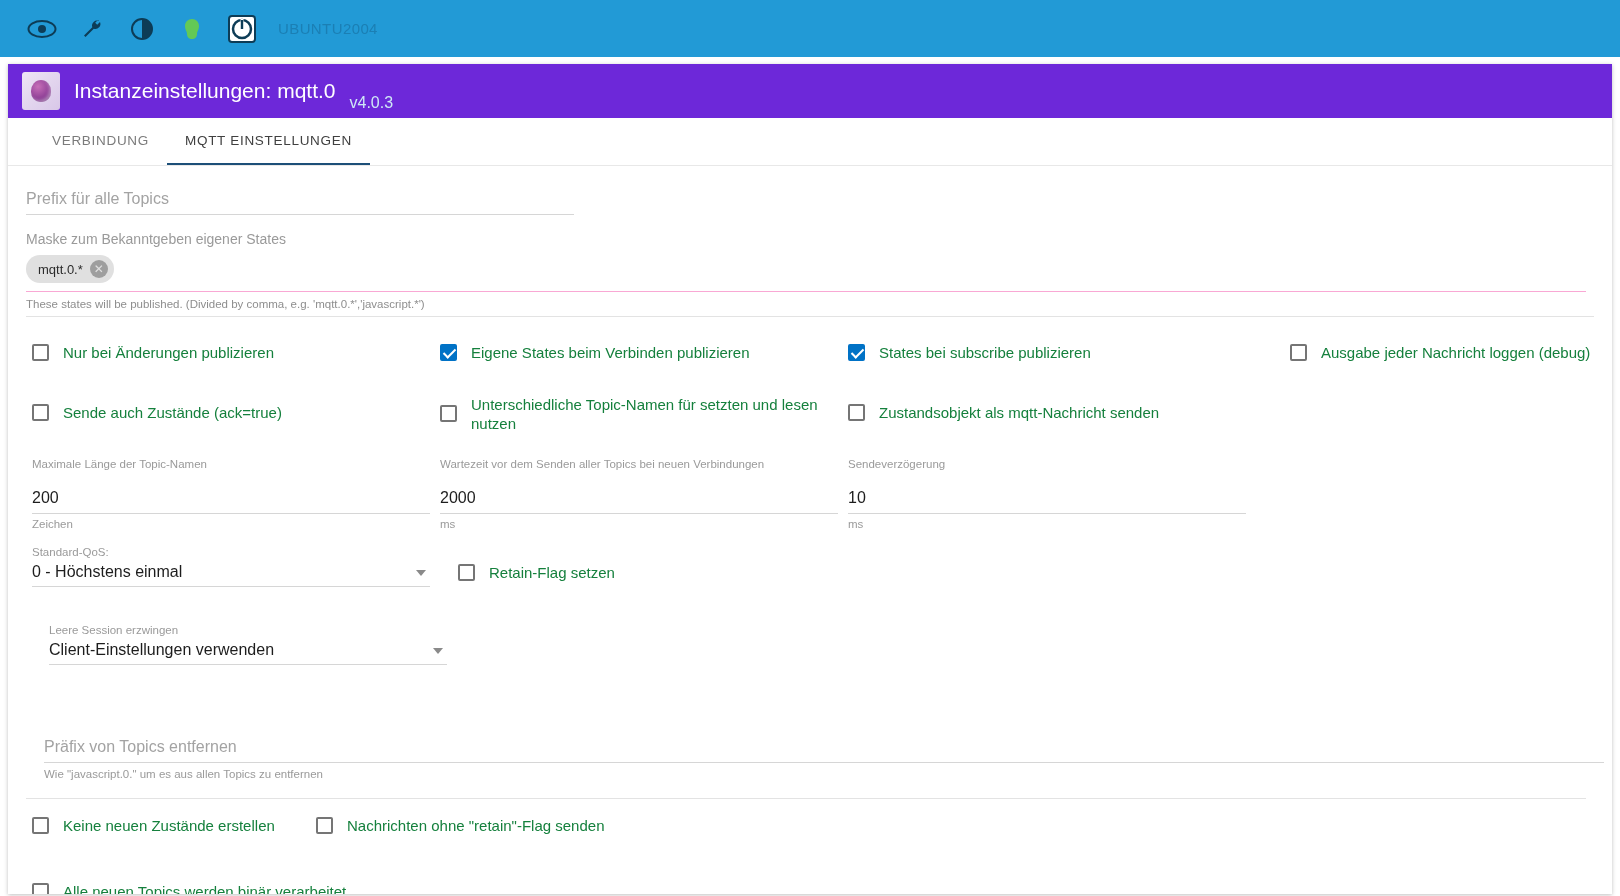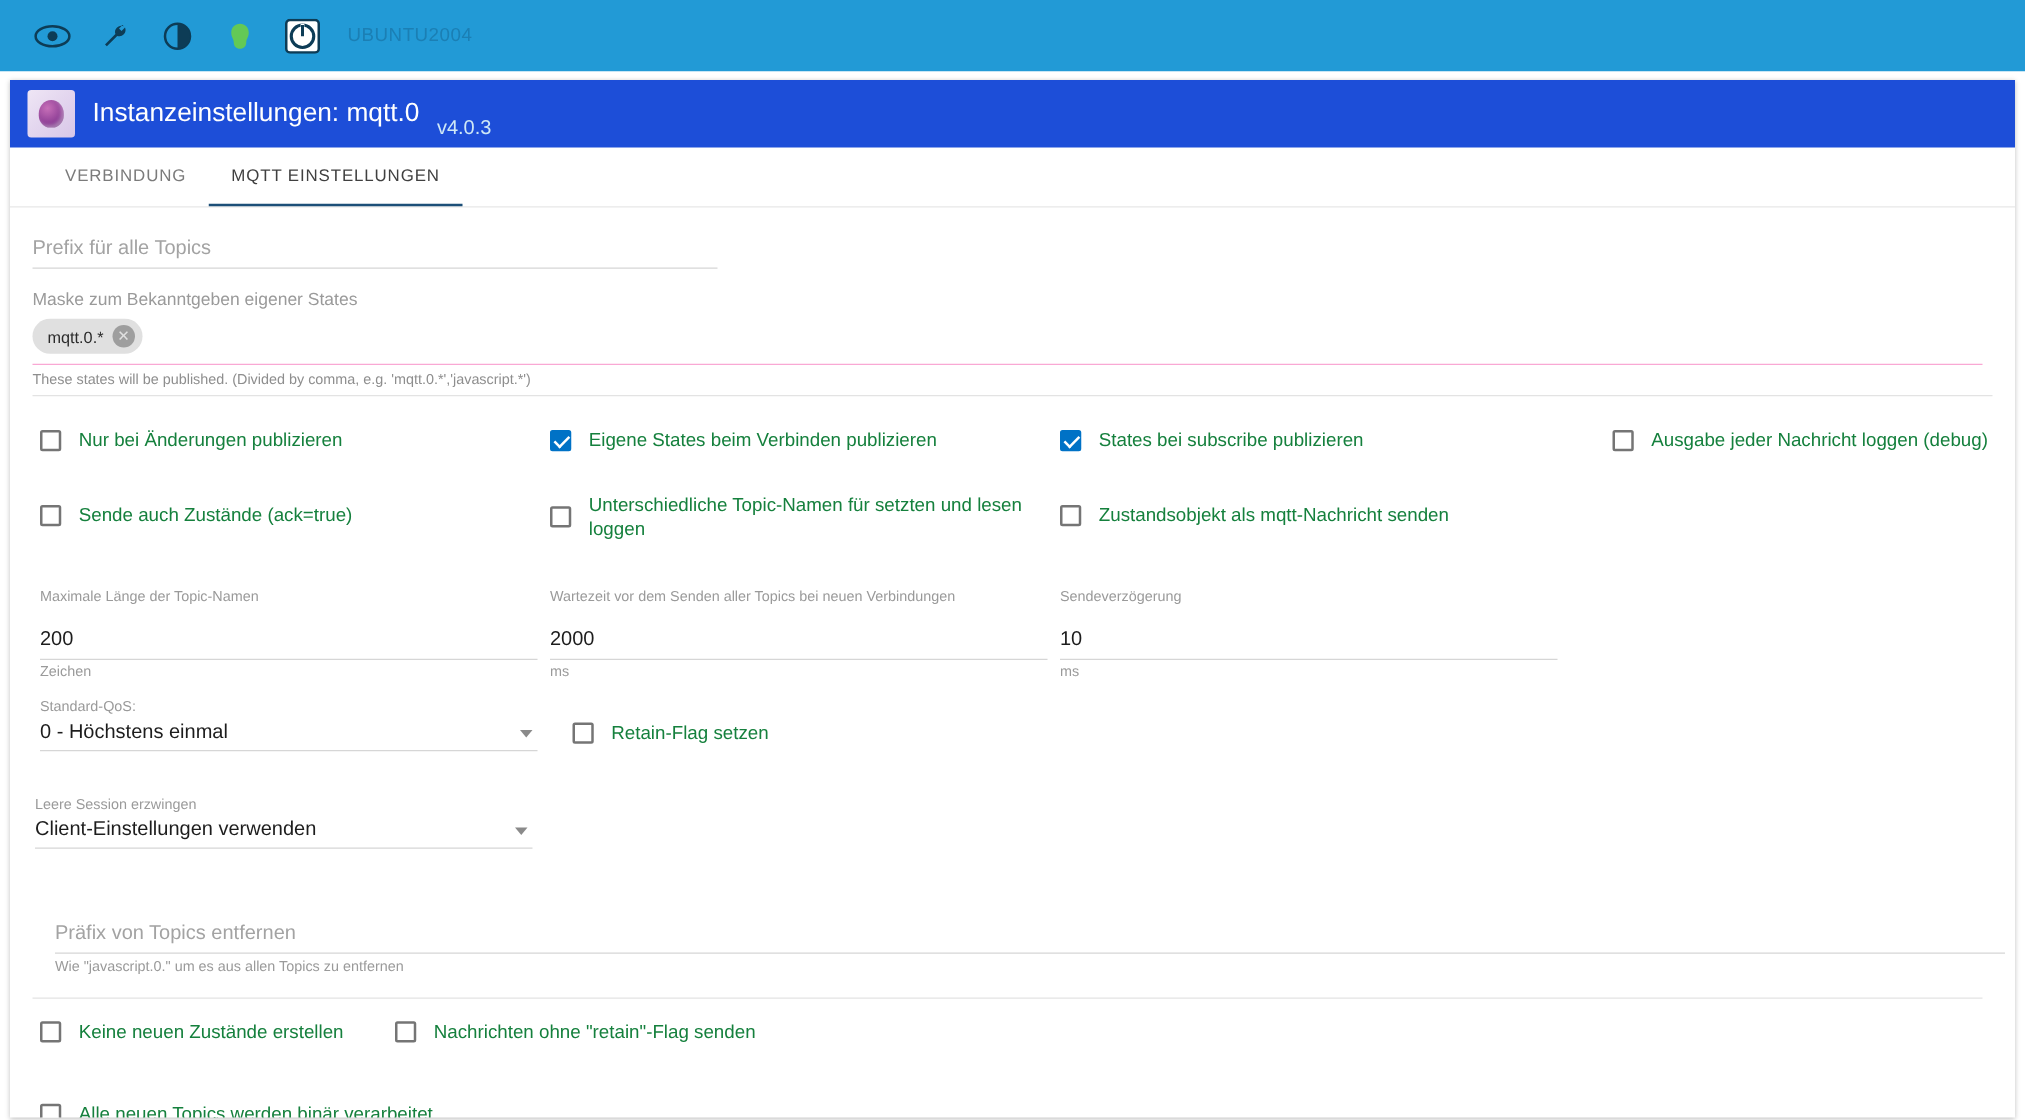--- a/index.html
+++ b/index.html
@@ -42,21 +42,21 @@
   .card {
     position: absolute;
     left: 8px; top: 64px;
     width: 1604px; height: 830px;
     background: #ffffff;
     box-shadow: 0 1px 4px rgba(0,0,0,.25);
     overflow: hidden;
   }
   .card-header {
     height: 54px;
-    background: #1d4ed8;
+    background: #6d28d9;
     display: flex; align-items: center;
     padding-left: 14px;
   }
   .adapter-logo {
     width: 38px; height: 38px;
     border-radius: 3px;
     background: linear-gradient(135deg,#efe6f5 0%, #e4d7ef 45%, #d8c7e8 100%);
     display: flex; align-items: center; justify-content: center;
     margin-right: 14px;
   }
@@ -213,21 +213,21 @@
     height: 46px;
   }
   .col1 { position: absolute; left: 6px; }
   .col2 { position: absolute; left: 414px; }
   .col3 { position: absolute; left: 822px; }
   .col4 { position: absolute; left: 1230px; padding-left: 34px; }
 
   .row2 { margin-top: 14px; height: 52px; }
 
   
-  .numrow { position: relative; margin-top: 16px; height: 74px; }
+  .numrow { position: relative; margin-top: 2px; height: 74px; }
   .numfield { position: absolute; width: 398px; }
   .numfield .field-label { height: 28px; }
   .numfield .unit { font-size: 11.5px; color: #9a9a9a; margin-top: 4px; }
 
   
   .selrow { position: relative; margin-top: 14px; }
   .sel-wrap { position: relative; width: 398px; }
   .sel {
     appearance: none;
     -webkit-appearance: none;
@@ -352,21 +352,21 @@
         </div>
       </div>
 
       <div class="grid-4 row2">
         <div class="cb col1">
           <span class="box"></span>
           <span class="lbl">Sende auch Zustände (ack=true)</span>
         </div>
         <div class="cb col2" style="top:-8px;position:absolute;">
           <span class="box" style="margin-top:10px;"></span>
-          <span class="lbl" style="max-width:352px;">Unterschiedliche Topic-Namen für setzten und lesen loggen</span>
+          <span class="lbl" style="max-width:352px;">Unterschiedliche Topic-Namen für setzten und lesen nutzen</span>
         </div>
         <div class="cb col3">
           <span class="box"></span>
           <span class="lbl">Zustandsobjekt als mqtt-Nachricht senden</span>
         </div>
       </div>
 
       <div class="numrow">
         <div class="numfield" style="left:6px;">
           <div class="field-label">Maximale Länge der Topic-Namen</div>
@@ -393,21 +393,21 @@
           </select>
           <div class="sel-caret"></div>
         </div>
         <div class="cb" style="position:absolute;left:432px;top:18px;">
           <span class="box"></span>
           <span class="lbl">Retain-Flag setzen</span>
         </div>
       </div>
 
       <div class="selrow" style="height:70px;">
-        <div class="sel-wrap" style="position:absolute;left:2px;">
+        <div class="sel-wrap" style="position:absolute;left:23px;">
           <div class="field-label">Leere Session erzwingen</div>
           <select class="sel">
             <option>Client-Einstellungen verwenden</option>
           </select>
           <div class="sel-caret"></div>
         </div>
       </div>
 
     </div>
 

